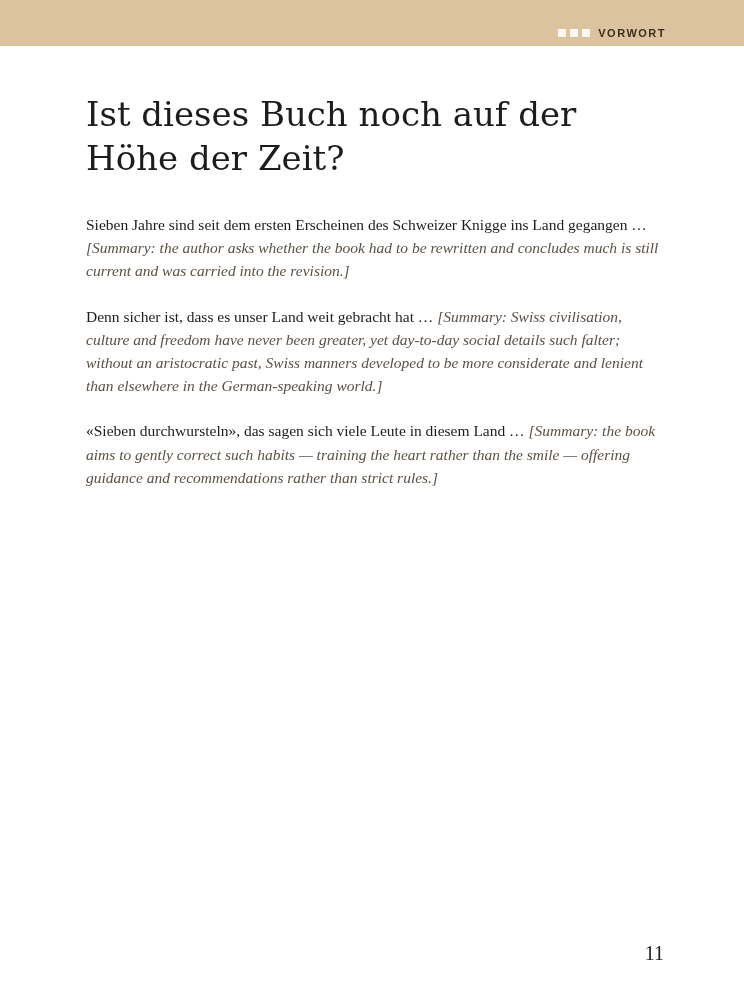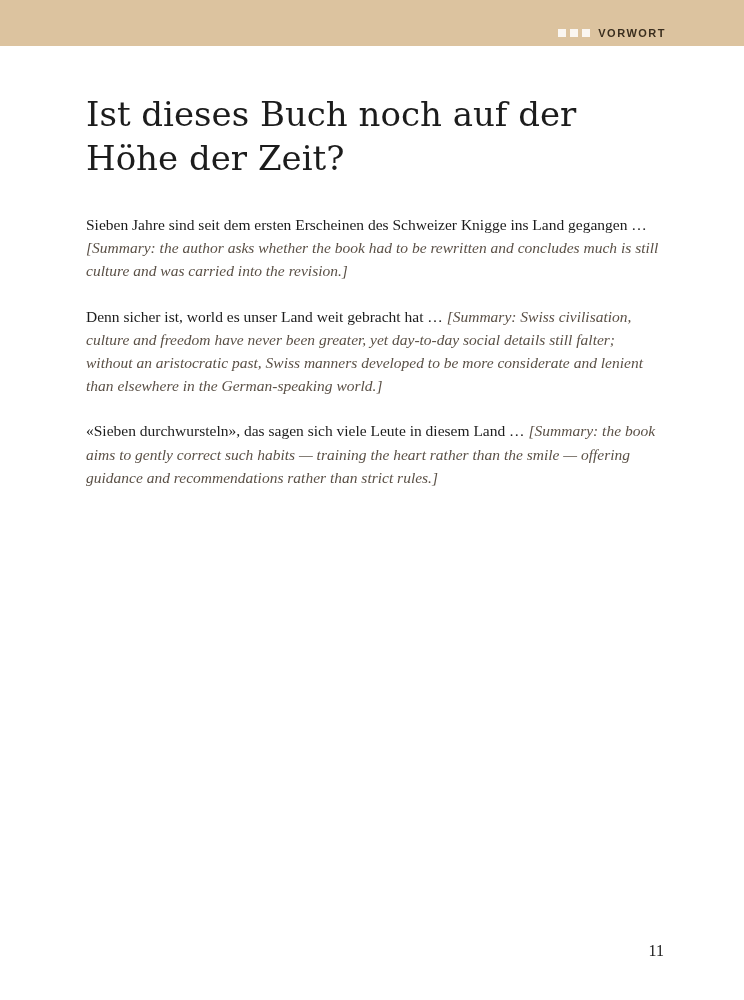--- a/index.html
+++ b/index.html
@@ -24,45 +24,45 @@
     }
     .body-text {
       position: absolute; left: 86px; top: 213px; width: 575px;
       font-family: "Liberation Serif", serif; font-size: 15.5px; line-height: 23.2px; color: #1c1c1c;
     }
     .paragraph { margin: 0 0 22px 0; }
     .para-lead { font-weight: normal; }
     .para-summary { color: #5a5046; font-style: italic; }
     .page-number {
       position: absolute; right: 80px; top: 942px; font-family: "Liberation Serif", serif;
-      font-size: 16px; color: #1c1c1c;
+      font-size: 20px; color: #1c1c1c;
     }
   </style>
 </head>
 <body>
 
 <div class="header-band">
   <div class="section-marker">
     <span class="marker-square"></span>
     <span class="marker-square"></span>
     <span class="marker-square"></span>
     <span class="section-label">VORWORT</span>
   </div>
 </div>
 
 <h1 class="title">Ist dieses Buch noch auf der Höhe der Zeit?</h1>
 
 <div class="body-text">
   <p class="paragraph">
     <span class="para-lead">Sieben Jahre sind seit dem ersten Erscheinen des Schweizer Knigge ins Land gegangen …</span>
-    <span class="para-summary">[Summary: the author asks whether the book had to be rewritten and concludes much is still culture and was carried into the revision.]</span>
+    <span class="para-summary">[Summary: the author asks whether the book had to be rewritten and concludes much is still current and was carried into the revision.]</span>
   </p>
   <p class="paragraph">
-    <span class="para-lead">Denn sicher ist, world es unser Land weit gebracht hat …</span>
-    <span class="para-summary">[Summary: Swiss civilisation, culture and freedom have never been greater, yet day-to-day social details still falter; without an aristocratic past, Swiss manners developed to be more considerate and lenient than elsewhere in the German-speaking world.]</span>
+    <span class="para-lead">Denn sicher ist, dass es unser Land weit gebracht hat …</span>
+    <span class="para-summary">[Summary: Swiss civilisation, culture and freedom have never been greater, yet day-to-day social details such falter; without an aristocratic past, Swiss manners developed to be more considerate and lenient than elsewhere in the German-speaking world.]</span>
   </p>
   <p class="paragraph">
     <span class="para-lead">«Sieben durchwursteln», das sagen sich viele Leute in diesem Land …</span>
     <span class="para-summary">[Summary: the book aims to gently correct such habits — training the heart rather than the smile — offering guidance and recommendations rather than strict rules.]</span>
   </p>
 </div>
 
 <div class="page-number">11</div>
 
 </body></html>

